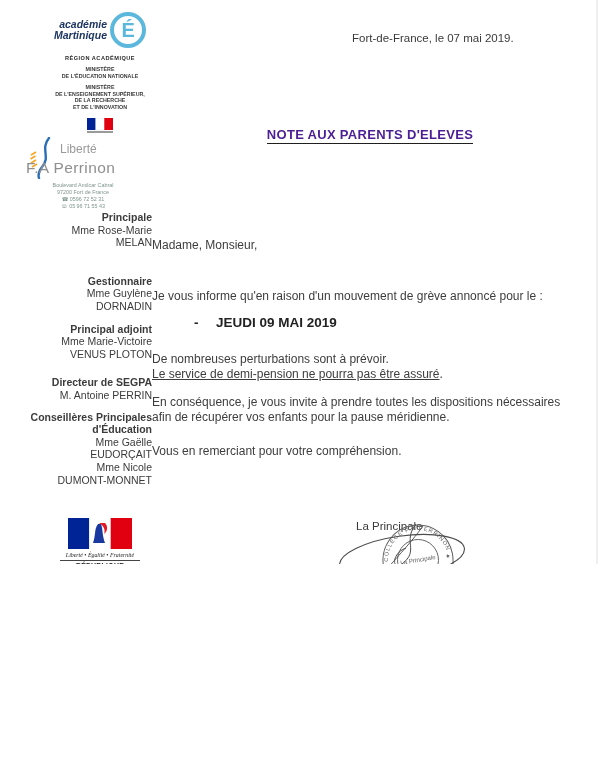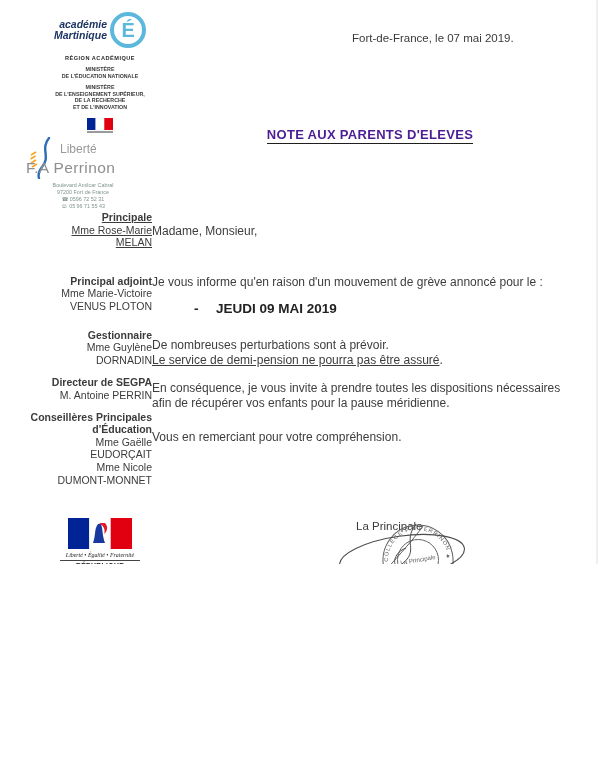--- a/index.html
+++ b/index.html
@@ -35,21 +35,21 @@
   .school-name2{position:absolute;left:6px;top:22px;font-size:15.5px;color:#8f8f8f;letter-spacing:.4px;}
   .school-address{text-align:center;font-size:5.4px;line-height:7px;color:#7f958e;margin-top:1px;}
 
   
   .staff{position:absolute;left:12px;top:211px;width:140px;text-align:right;
     font-size:10.5px;line-height:12.6px;color:#3b3b3b;}
   .staff .role{font-weight:bold;}
   .staff .entry{margin-bottom:12px;}
 
   
-  .body-col{position:absolute;left:152px;top:224px;width:416px;font-size:12px;line-height:15px;color:#3d3d3d;}
+  .body-col{position:absolute;left:152px;top:238px;width:416px;font-size:12px;line-height:15px;color:#3d3d3d;}
   .salutation{margin-bottom:30px;}
   .para1{margin-bottom:11px;margin-top:36px;}
   .highlight{margin-left:42px;margin-bottom:22px;font-size:13.5px;font-weight:bold;color:#222;}
   .highlight .dash{display:inline-block;width:22px;font-weight:bold;}
   .para2{margin-bottom:13px;}
   .underlined{text-decoration:underline;}
   .para3{margin-bottom:19px;}
 
   
   .sig-role{position:absolute;left:356px;top:520px;font-size:11.5px;color:#3a3a3a;}
@@ -115,34 +115,34 @@
     </div>
     <div class="school-address">
       <div>Boulevard Amilcar Cabral</div>
       <div>97200 Fort de France</div>
       <div>☎ 0596 72 52 31</div>
       <div>☏ 05 96 71 55 43</div>
     </div>
   </div>
 
   <div class="staff">
-    <div class="entry" style="margin-bottom:26px;text-decoration:underline;">
+    <div class="entry" style="margin-bottom:26px;">
       <div class="role">Principale</div>
       <div>Mme  Rose-Marie</div>
       <div>MELAN</div>
+    </div>
+    <div class="entry" style="margin-bottom:10px;">
+      <div class="role">Gestionnaire</div>
+      <div>Mme  Guylène</div>
+      <div>DORNADIN</div>
     </div>
     <div class="entry" style="margin-bottom:16px;">
       <div class="role">Principal adjoint</div>
       <div>Mme Marie-Victoire</div>
       <div>VENUS PLOTON</div>
-    </div>
-    <div class="entry" style="margin-bottom:10px;">
-      <div class="role">Gestionnaire</div>
-      <div>Mme  Guylène</div>
-      <div>DORNADIN</div>
     </div>
     <div class="entry" style="margin-bottom:9px;">
       <div class="role">Directeur de SEGPA</div>
       <div>M. Antoine PERRIN</div>
     </div>
     <div class="entry">
       <div class="role">Conseillères Principales d'Éducation</div>
       <div>Mme Gaëlle</div>
       <div>EUDORÇAIT</div>
       <div>Mme Nicole</div>

